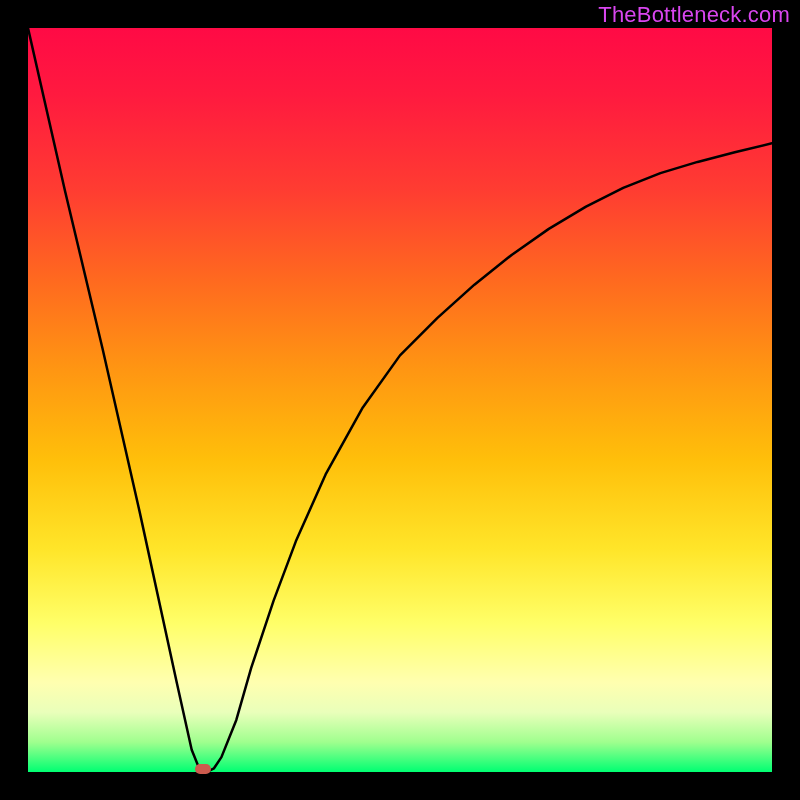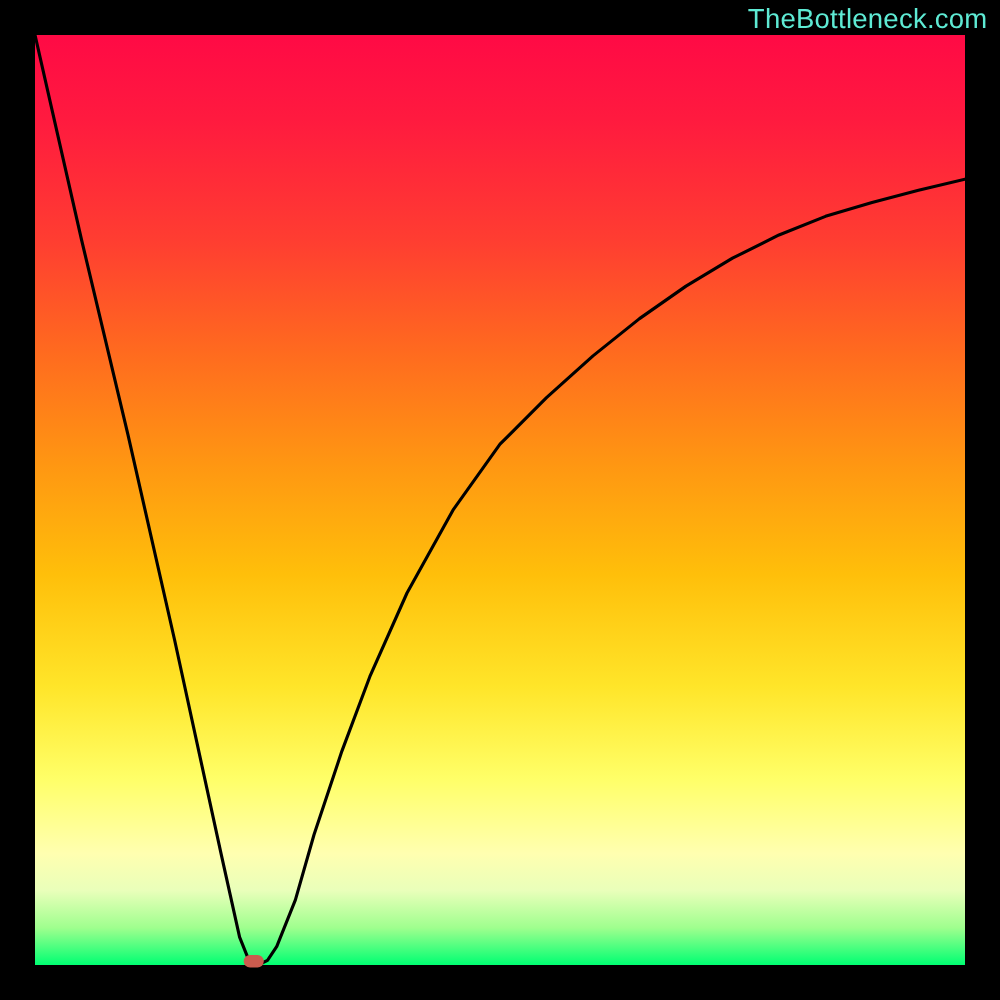--- a/index.html
+++ b/index.html
@@ -14,21 +14,21 @@
   .frame {
     position: relative;
     width: 800px;
     height: 800px;
     background: #000;
   }
   .watermark {
     position: absolute;
     top: 2px;
     right: 10px;
-    color: #5eead4;
+    color: #d946ef;
     font-size: 22px;
     font-weight: 500;
     letter-spacing: 0.2px;
     font-family: Arial, Helvetica, sans-serif;
   }
   .plot-area {
     position: absolute;
     left: 28px;
     top: 28px;
     width: 744px;

